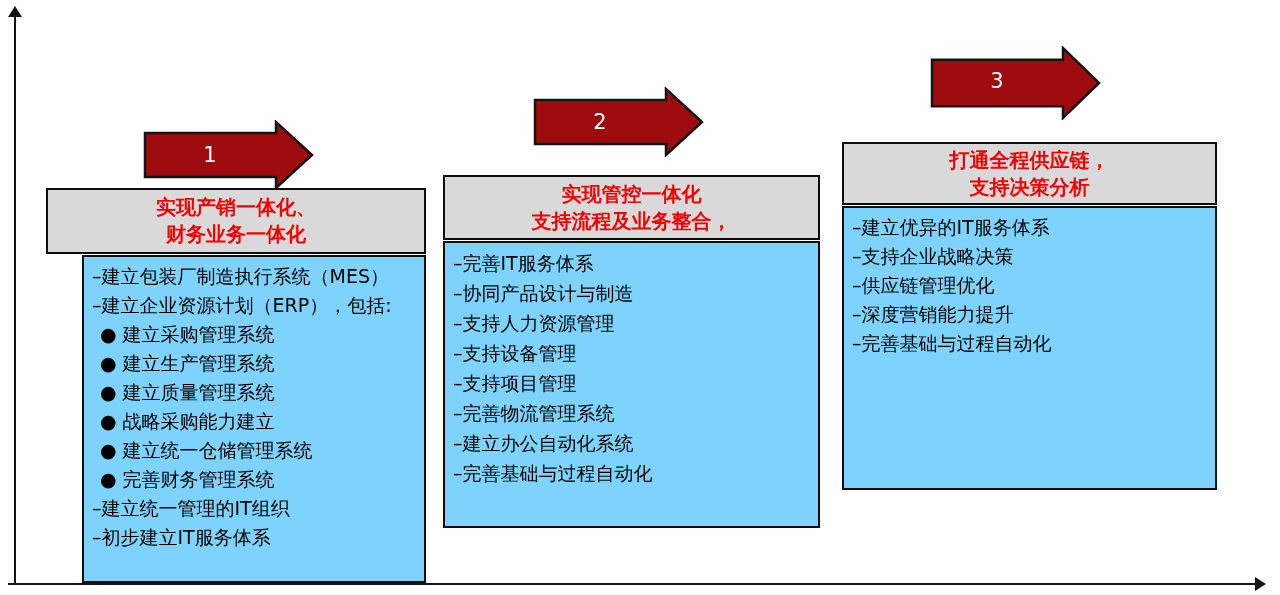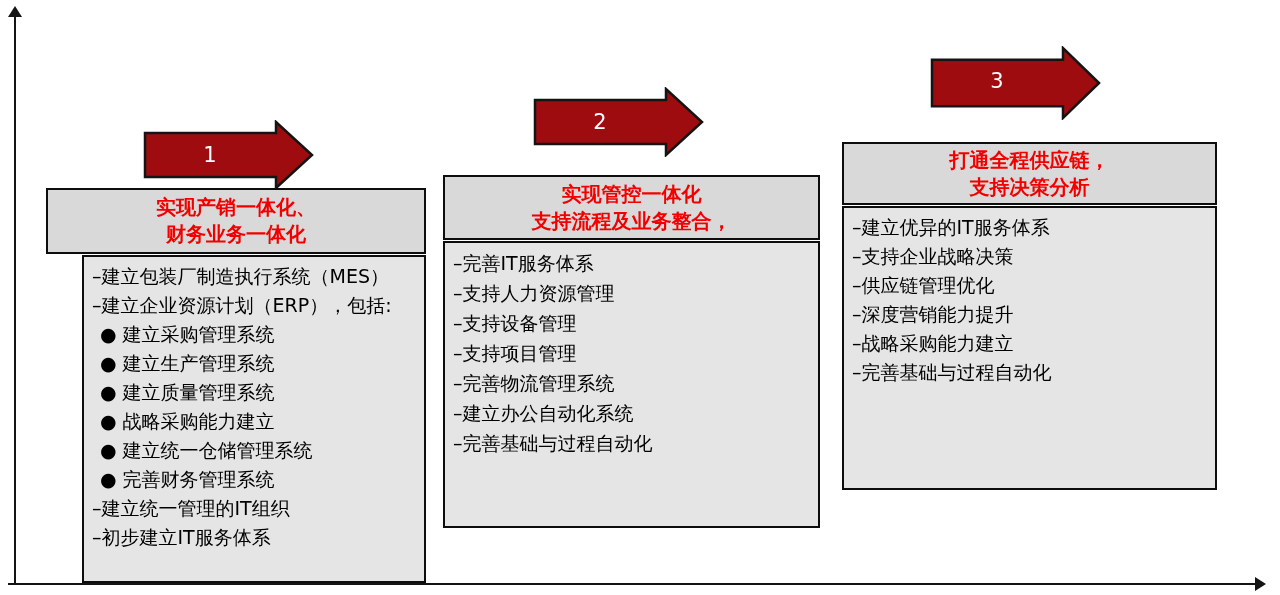--- a/index.html
+++ b/index.html
@@ -69,21 +69,21 @@
     flex-direction: column;
     align-items: center;
     justify-content: center;
     text-align: center;
     color: #f20000;
     font-weight: bold;
     font-size: 20px;
     line-height: 27px;
   }
   .phase-body {
-    background: #e5e5e5;
+    background: #7dd3fc;
     border: 2px solid #0d0d0d;
     margin-top: 1px;
     padding: 5px 8px 0 8px;
     color: #000000;
     font-size: 19px;
     line-height: 29px;
   }
   .line { white-space: pre-wrap; }
   .line.indent { padding-left: 8px; }
 
@@ -150,37 +150,37 @@
     </div>
   </div>
 
   <div class="phase-box box-2">
     <div class="phase-header">
       <div>实现管控一体化</div>
       <div>支持流程及业务整合，</div>
     </div>
     <div class="phase-body">
       <div class="line">–完善IT服务体系</div>
+      <div class="line">–协同产品设计与制造</div>
       <div class="line">–支持人力资源管理</div>
       <div class="line">–支持设备管理</div>
       <div class="line">–支持项目管理</div>
       <div class="line">–完善物流管理系统</div>
       <div class="line">–建立办公自动化系统</div>
       <div class="line">–完善基础与过程自动化</div>
     </div>
   </div>
 
   <div class="phase-box box-3">
     <div class="phase-header">
       <div>打通全程供应链，</div>
       <div>支持决策分析</div>
     </div>
     <div class="phase-body">
       <div class="line">–建立优异的IT服务体系</div>
       <div class="line">–支持企业战略决策</div>
       <div class="line">–供应链管理优化</div>
       <div class="line">–深度营销能力提升</div>
-      <div class="line">–战略采购能力建立</div>
       <div class="line">–完善基础与过程自动化</div>
     </div>
   </div>
 
 </div>
 
 </body></html>

